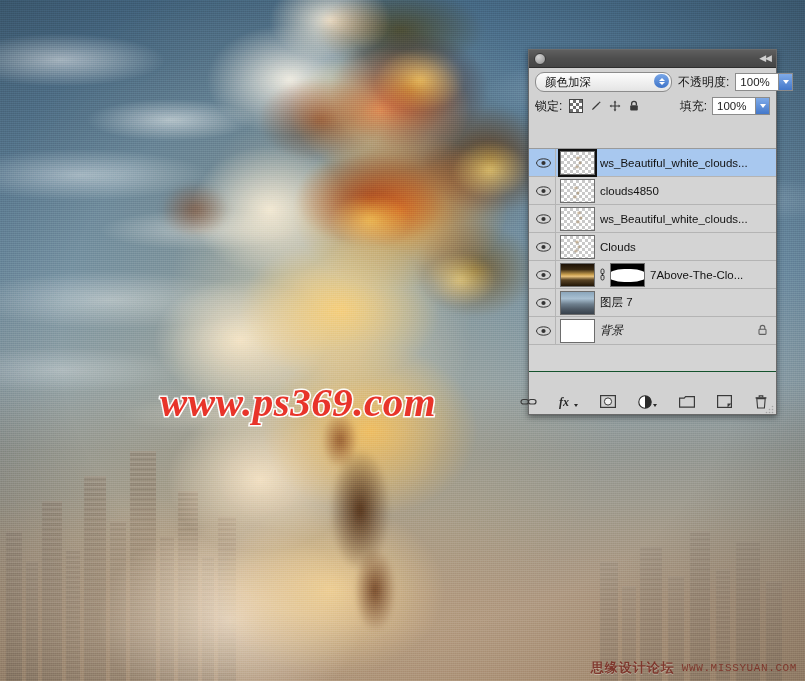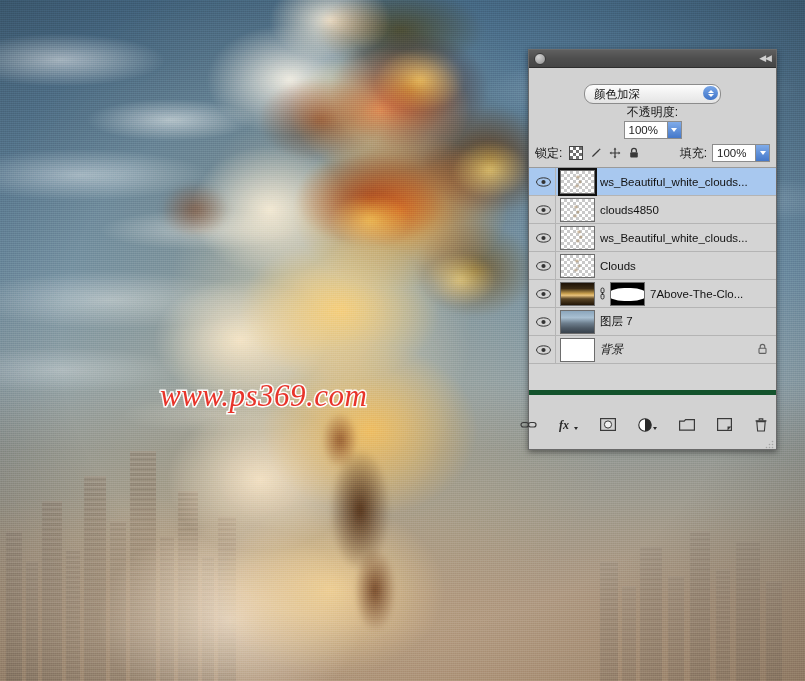--- a/index.html
+++ b/index.html
@@ -108,21 +108,21 @@
     background-image:
       repeating-linear-gradient(0deg, rgba(255,255,255,.5) 0 1px, rgba(0,0,0,.5) 1px 2px),
       repeating-linear-gradient(90deg, rgba(255,255,255,.4) 0 1px, rgba(0,0,0,.4) 1px 2px);
     mix-blend-mode:overlay;
   }
 
   
   #watermark{
     position:absolute;left:160px;top:378px;
     font-family:"Liberation Serif","DejaVu Serif",serif;
-    font-style:italic;font-weight:normal;font-size:31px;letter-spacing:.5px;
+    font-style:italic;font-weight:bold;font-size:41px;letter-spacing:.5px;
     color:#e8342a;
     -webkit-text-stroke:3px rgba(255,255,255,.92);
     paint-order:stroke fill;
     text-shadow:0 0 2px rgba(255,255,255,.9), 1px 1px 0 rgba(255,255,255,.85);
     white-space:nowrap;
   }
   #brandbar{
     position:absolute;right:8px;bottom:4px;display:flex;align-items:center;gap:7px;
     opacity:.85;
   }
@@ -159,21 +159,21 @@
     border-right:1px solid #6f6f6f;line-height:14px;
   }
   .ptab.active{background:#d2d2d2;color:#111;font-weight:bold;}
   .panel-menu{
     position:absolute;right:5px;top:4px;display:flex;align-items:center;gap:2px;color:#2b2b2b;
   }
   .menu-caret{font-size:7px;line-height:1;}
   .menu-lines{display:inline-block;width:11px;}
   .menu-lines i{display:block;height:1.5px;background:#2b2b2b;margin:2px 0;}
 
-  .ctrl-row{display:flex;align-items:center;padding:16px 6px 2px;flex-direction:column;}
+  .ctrl-row{display:flex;align-items:center;padding:4px 6px 2px;gap:6px;}
   .blend-select{
     position:relative;flex:0 0 auto;width:126px;height:18px;
     background:linear-gradient(180deg,#fdfdfd,#e4e4e4);
     border:1px solid #8c8c8c;border-radius:9px;
     display:flex;align-items:center;padding-left:9px;font-size:11.5px;color:#111;
   }
   .blend-arrow{
     position:absolute;right:2px;top:1px;width:15px;height:14px;border-radius:7px;
     background:linear-gradient(180deg,#79a7e8,#3f74c8);
     display:flex;flex-direction:column;align-items:center;justify-content:center;gap:1px;
@@ -199,22 +199,22 @@
   .ico{width:12px;height:12px;display:inline-block;}
   .ico-checker{
     background-image:
       linear-gradient(45deg,#6f6f6f 25%,transparent 25%,transparent 75%,#6f6f6f 75%),
       linear-gradient(45deg,#6f6f6f 25%,#fff 25%,#fff 75%,#6f6f6f 75%);
     background-size:6px 6px;background-position:0 0,3px 3px;border:1px solid #444;
   }
   .spacer{flex:1;}
 
   .layers-list{
-    background:#d4d4d4;border-top:1px solid #9a9a9a;border-bottom:5px solid #14532d;
-    height:222px;overflow:hidden;position:relative;
+    background:#d4d4d4;border-top:1px solid #9a9a9a;border-bottom:1px solid #14532d;
+    height:222px;overflow:hidden;position:relative;margin-top:28px;
   }
   .layer-row{
     display:flex;align-items:center;height:27px;border-bottom:1px solid #b4b4b4;
     padding-left:2px;background:#d4d4d4;
   }
   .layer-row.selected{background:#a8c8ef;}
   .eye-cell{width:24px;height:27px;display:flex;align-items:center;justify-content:center;
     border-right:1px solid #b4b4b4;}
   .eye{width:15px;height:10px;position:relative;}
   .eye svg{display:block;}
@@ -257,21 +257,21 @@
     position:absolute;left:-3px;right:-3px;top:5px;height:13px;background:#fff;
     border-radius:50% / 60%;
   }
   .link-ico{width:9px;height:13px;display:flex;align-items:center;justify-content:center;}
   .layer-name{font-size:11.5px;color:#121212;white-space:nowrap;overflow:hidden;flex:1;}
   .layer-name.italic{font-style:italic;}
   .lock-badge{margin-right:8px;opacity:.8;}
 
   .panel-footer{
     height:25px;background:#d2d2d2;display:flex;align-items:center;
-    justify-content:flex-end;gap:22px;padding:0 8px 12px 0;position:relative;
+    justify-content:flex-end;gap:22px;padding:0 8px 0 0;position:relative;
   }
   .fico{display:flex;align-items:center;justify-content:center;height:25px;}
   .grip{position:absolute;right:2px;bottom:1px;width:9px;height:9px;opacity:.5;}
 
   .blankstrip{height:17px;background:#d2d2d2;}
 </style>
 </head>
 <body>
 
 <div id="stage">
@@ -306,20 +306,24 @@
   <div id="blast"></div>
   <div id="fire"></div>
   <div id="fire2"></div>
   <div id="core"></div>
   <div id="core2"></div>
   <div class="bg-layer" id="grade"></div>
   <div class="bg-layer" id="vignette"></div>
   <div class="bg-layer" id="grain"></div>
 
   <div id="watermark">www.ps369.com</div>
+  <div id="brandbar">
+    <span class="cn">思缘设计论坛</span>
+    <span class="en">WWW.MISSYUAN.COM</span>
+  </div>
 
   <div id="layers-panel">
 
     <div class="panel-titlebar">
       <span class="tb-dot"></span>
       <span class="tb-collapse">◀◀</span>
     </div>
 
 
     <div class="ctrl-row">

